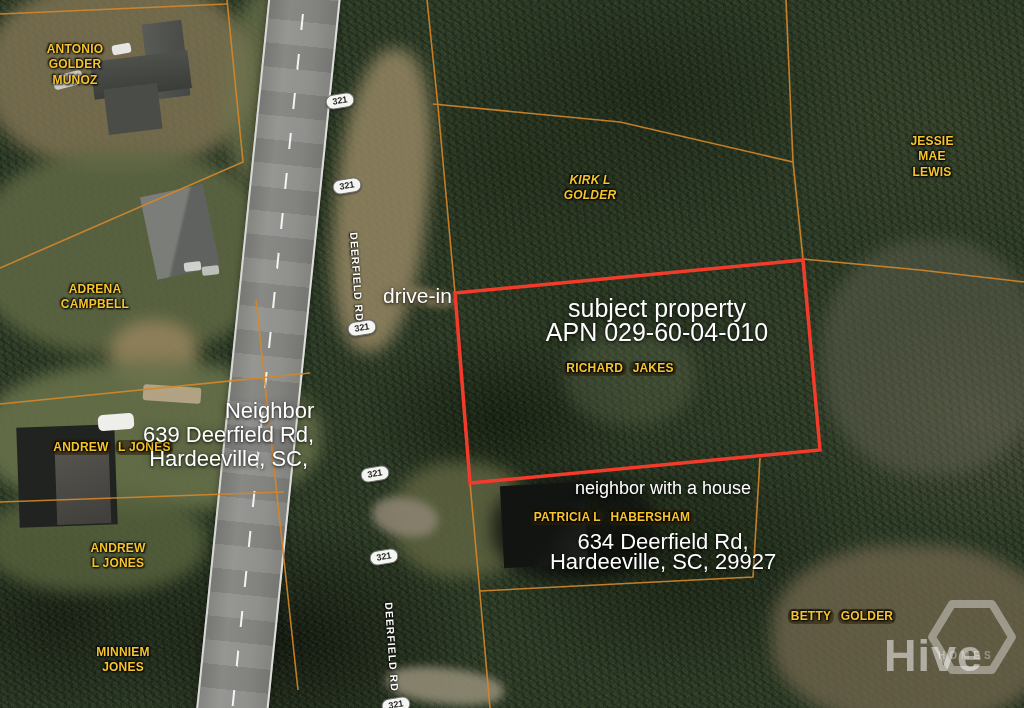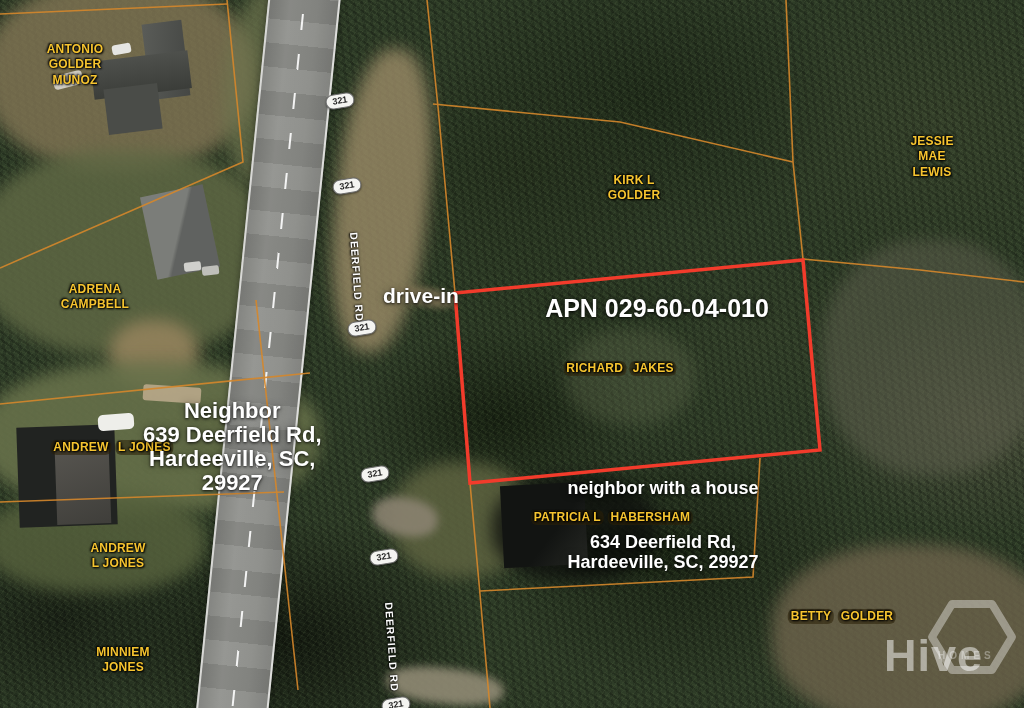--- a/index.html
+++ b/index.html
@@ -62,21 +62,21 @@
   
   .owner{
     position:absolute;transform:translateX(-50%);
     color:#f6c42f;font-size:12px;font-weight:bold;text-align:center;
     line-height:1.28;letter-spacing:.2px;white-space:nowrap;
     text-shadow:0 0 3px #000,1px 1px 2px #000,-1px -1px 2px #000;
   }
   .owner.boxed div{background:rgba(44,33,8,.55);padding:0 3px;display:inline-block;border-radius:6px;}
   
   .anno{
-    position:absolute;color:#fff;font-weight:bold;white-space:nowrap;
+    position:absolute;color:#fff;font-weight:normal;white-space:nowrap;
     text-shadow:0 1px 3px rgba(0,0,0,.85),0 0 8px rgba(0,0,0,.35);
   }
   .centered{transform:translateX(-50%);text-align:center;}
   
   .watermark{position:absolute;pointer-events:none;}
   .wm-text{position:absolute;left:6px;top:18px;font-size:45px;font-weight:bold;
     color:rgba(255,255,255,.5);letter-spacing:1px;margin-top:26px;}
   .wm-sub{position:absolute;left:60px;top:64px;font-size:10px;font-weight:bold;
     letter-spacing:4px;color:rgba(255,255,255,.35);}
 </style>
@@ -151,21 +151,21 @@
 
   <div class="owner" style="left:75px;top:42px;">
     <div>ANTONIO</div>
     <div>GOLDER</div>
     <div>MUNOZ</div>
   </div>
   <div class="owner" style="left:95px;top:282px;">
     <div>ADRENA</div>
     <div>CAMPBELL</div>
   </div>
-  <div class="owner" style="left:634px;top:173px;">
+  <div class="owner" style="left:590px;top:173px;font-style:italic;">
     <div>KIRK L</div>
     <div>GOLDER</div>
   </div>
   <div class="owner" style="left:932px;top:134px;">
     <div>JESSIE</div>
     <div>MAE</div>
     <div>LEWIS</div>
   </div>
   <div class="owner boxed" style="left:620px;top:361px;">
     <div>RICHARD</div>
@@ -188,33 +188,33 @@
     <div>GOLDER</div>
   </div>
   <div class="owner" style="left:123px;top:645px;">
     <div>MINNIEM</div>
     <div>JONES</div>
   </div>
 
   <div class="anno" style="left:383px;top:284px;font-size:21px;">drive-in</div>
 
   <div class="anno centered" style="left:657px;top:296px;font-size:25px;line-height:24px;">
+    <div>subject property</div>
     <div>APN 029-60-04-010</div>
   </div>
 
   <div class="anno" style="left:143px;top:399px;font-size:22px;line-height:24px;text-align:center;">
-    <div style="text-align:center;">Neighbor</div>
+    <div style="text-align:right;">Neighbor</div>
     <div>639 Deerfield Rd,</div>
     <div>Hardeeville, SC,</div>
-    <div>29927</div>
   </div>
 
   <div class="anno centered" style="left:663px;top:478px;font-size:18px;">neighbor with a house</div>
 
-  <div class="anno centered" style="left:663px;top:532px;font-size:18px;line-height:20px;">
+  <div class="anno centered" style="left:663px;top:532px;font-size:22px;line-height:20px;">
     <div>634 Deerfield Rd,</div>
     <div>Hardeeville, SC, 29927</div>
   </div>
 
   <div class="watermark" style="left:878px;top:586px;width:146px;height:102px;">
     <svg width="146" height="102" viewBox="0 0 146 102">
       <path d="M54 51 L74 18 L114 18 L134 51 L114 84 L74 84 Z" fill="none" stroke="rgba(255,255,255,.38)" stroke-width="8" stroke-linejoin="round"></path>
     </svg>
     <div class="wm-text">Hive</div>
     <div class="wm-sub">HOMES</div>

